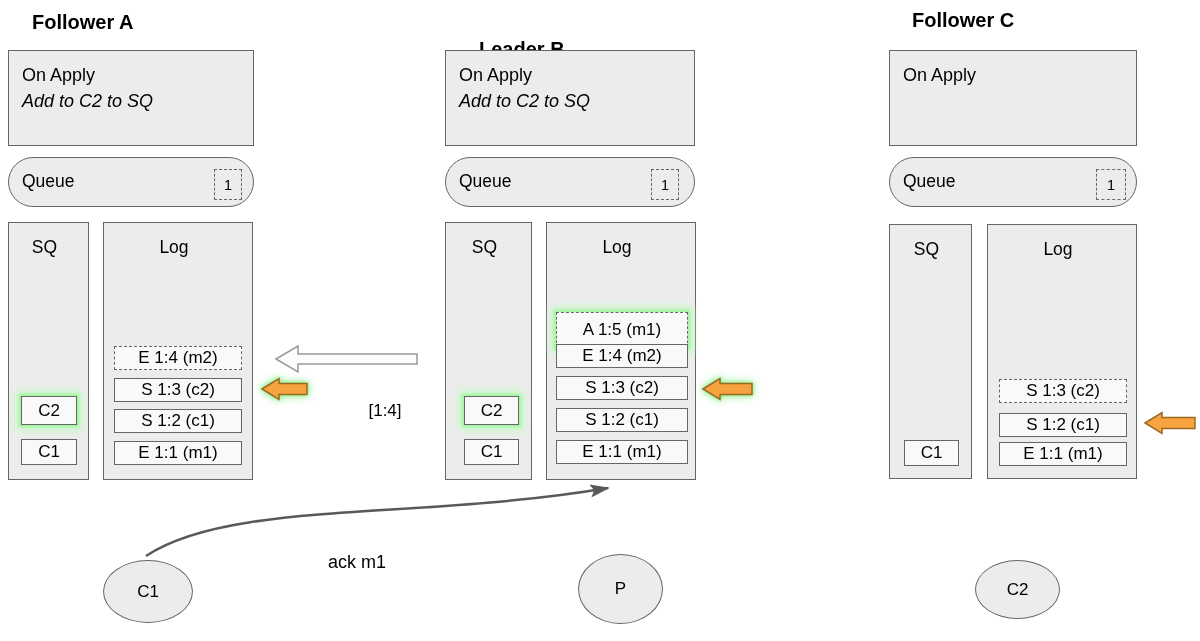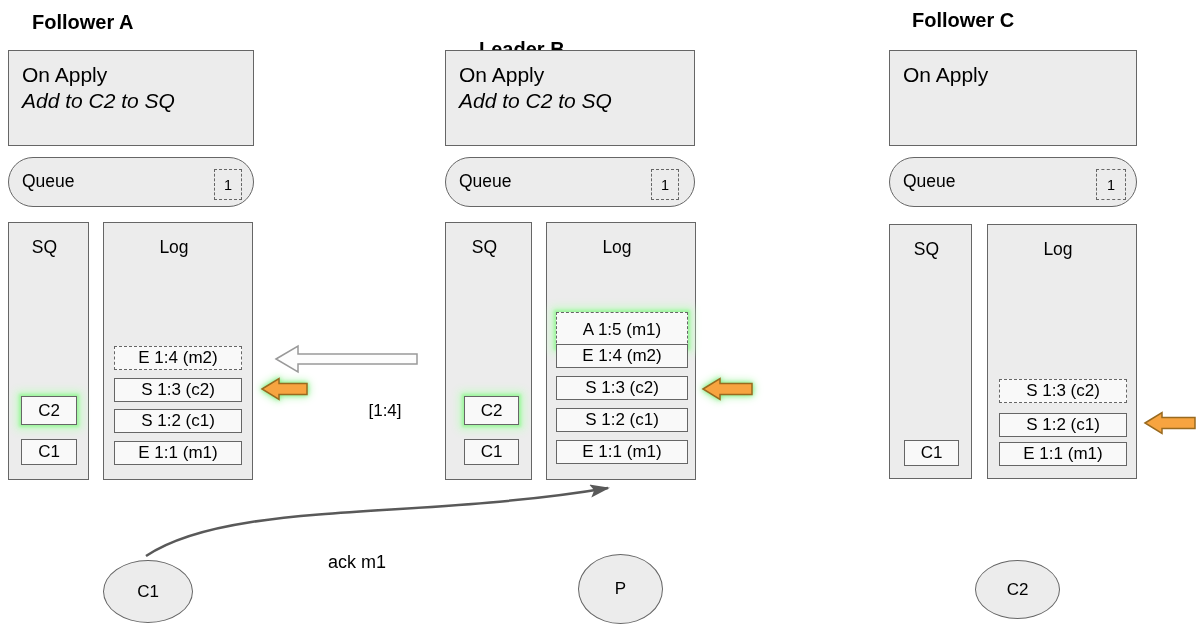--- a/index.html
+++ b/index.html
@@ -2,21 +2,21 @@
 <html><head>
 <meta charset="utf-8">
 <style>
   html,body{margin:0;padding:0;background:#fff;}
   #stage{
     position:relative;width:1200px;height:641px;background:#ffffff;
     font-family:"Liberation Sans","DejaVu Sans",sans-serif;color:#000;overflow:hidden;padding-left:9px;
   }
   .node-title{position:absolute;font-size:20px;font-weight:bold;line-height:24px;white-space:nowrap;}
   .box{position:absolute;background:#ececec;border:1.5px solid #666;box-sizing:border-box;}
-  .onapply{padding:11px 13px 0 13px;font-size:21px;line-height:26px;}
+  .onapply{padding:11px 13px 0 13px;font-size:18px;line-height:26px;}
   .onapply .rule{font-style:italic;}
   .queue{font-size:17.5px;border-radius:25px;}
   .queue .qlabel{position:absolute;left:13px;top:13px;}
   .qbadge{position:absolute;border:1.5px dashed #666;box-sizing:border-box;
     display:flex;align-items:center;justify-content:center;font-size:14.5px;background:transparent;}
   .pill-label{position:absolute;left:0;right:8px;top:14px;text-align:center;font-size:17.5px;}
   .cell{position:absolute;background:#f9f9f9;border:1.5px solid #666;box-sizing:border-box;
     display:flex;align-items:center;justify-content:center;font-size:17px;white-space:nowrap;}
   .cell.dashed{border-style:dashed;}
   .glow{box-shadow:0 0 3px 2px #9cf59c,0 0 8px 5px #c9fac9;}

